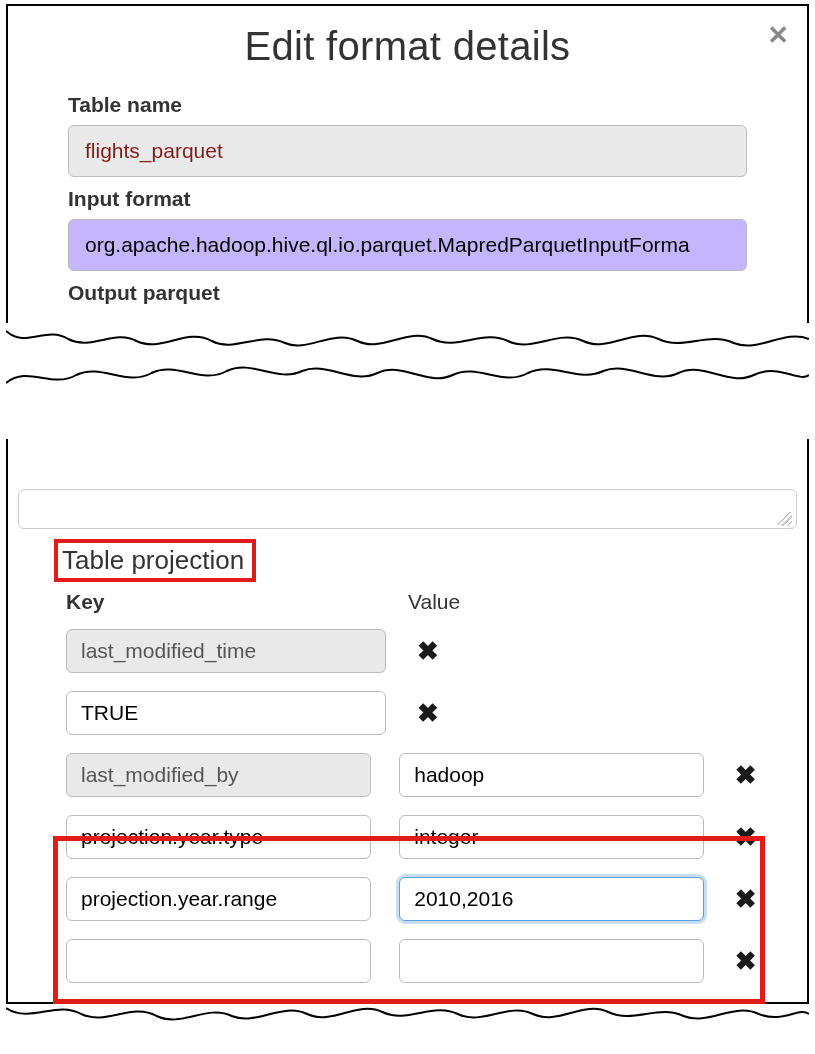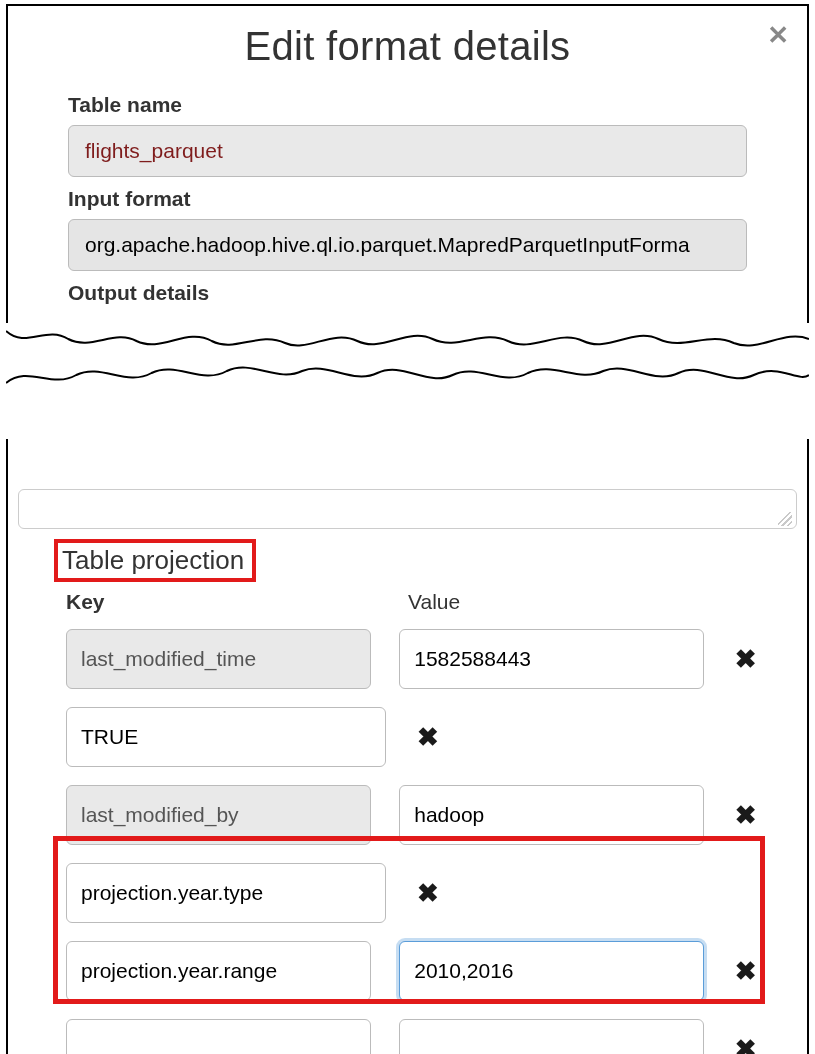--- a/index.html
+++ b/index.html
@@ -56,21 +56,21 @@
   }
 
   .text-input {
     width: 100%;
     height: 52px;
     border: 1px solid #bbb;
     border-radius: 6px;
     padding: 0 16px;
     font-size: 21px;
     font-family: inherit;
-    background: #e5e5e5;
+    background: #c4b5fd;
   }
   .text-input.readonly {
     background: #e9e9e9;
     color: #7f1d1d;
   }
 
   .table-props-header {
     font-size: 26px;
     font-weight: 400;
     display: inline-block;
@@ -112,21 +112,21 @@
     position: relative;
   }
   .prop-row {
     display: flex;
     align-items: center;
     gap: 28px;
     padding: 9px 8px;
   }
   .prop-row .cell-key,
   .prop-row .cell-val {
-    height: 60px;
+    height: 44px;
     border: 1px solid #bbb;
     border-radius: 6px;
     padding: 0 14px;
     font-size: 21px;
     font-family: inherit;
     background: #fff;
   }
   .prop-row .cell-key { width: 320px; }
   .prop-row .cell-val { width: 320px; }
   .prop-row .cell-key.readonly { background: #e9e9e9; color: #555; }
@@ -172,21 +172,21 @@
   <div class="panel panel-top">
     <div class="close-x">✕</div>
     <h1 class="title">Edit format details</h1>
     <div class="inner">
       <div class="field-label">Table name</div>
       <input class="text-input readonly" readonly="" value="flights_parquet" style="">
 
       <div class="field-label">Input format</div>
       <input class="text-input" value="org.apache.hadoop.hive.ql.io.parquet.MapredParquetInputForma" style="">
 
-      <div class="field-label">Output details</div>
+      <div class="field-label">Output parquet</div>
     </div>
   </div>
 
   <div class="tear" aria-hidden="true">
     <svg viewBox="0 0 800 50" preserveAspectRatio="none">
       <path d="M0,10 C20,28 40,4 62,18 C85,30 108,8 130,20 C155,32 180,6 205,20 C228,32 252,10 278,22 C300,32 325,8 350,20 C375,32 400,6 425,18 C450,30 475,8 500,20 C525,32 550,8 575,20 C600,32 625,6 650,18 C675,30 700,10 725,22 C750,32 775,8 800,18" fill="none" stroke="#000" stroke-width="2"></path>
     </svg>
   </div>
   <div class="tear tear-bottom" aria-hidden="true">
     <svg viewBox="0 0 800 50" preserveAspectRatio="none">
@@ -206,37 +206,37 @@
 
       <div class="col-headers">
         <div class="col-key">Key</div>
         <div class="col-val">Value</div>
       </div>
 
       <div class="prop-list">
 
         <div class="prop-row">
           <input class="cell-key readonly" readonly="" value="last_modified_time" style="">
-          <input class="cell-val" value="1582588443" style="">
           <span class="delete-x">✖</span>
         </div>
 
         <div class="prop-row">
           <input class="cell-val" value="TRUE" style="">
           <span class="delete-x">✖</span>
         </div>
 
         <div class="prop-row">
           <input class="cell-key readonly" readonly="" value="last_modified_by" style="">
           <input class="cell-val" value="hadoop" style="">
           <span class="delete-x">✖</span>
         </div>
 
         <div class="prop-row">
           <input class="cell-key" value="projection.year.type" style="">
+          <input class="cell-val" value="integer" style="">
           <span class="delete-x">✖</span>
         </div>
 
         <div class="prop-row">
           <input class="cell-key" value="projection.year.range" style="">
           <input class="cell-val focused" value="2010,2016" style="">
           <span class="delete-x">✖</span>
         </div>
 
         <div class="prop-row">

